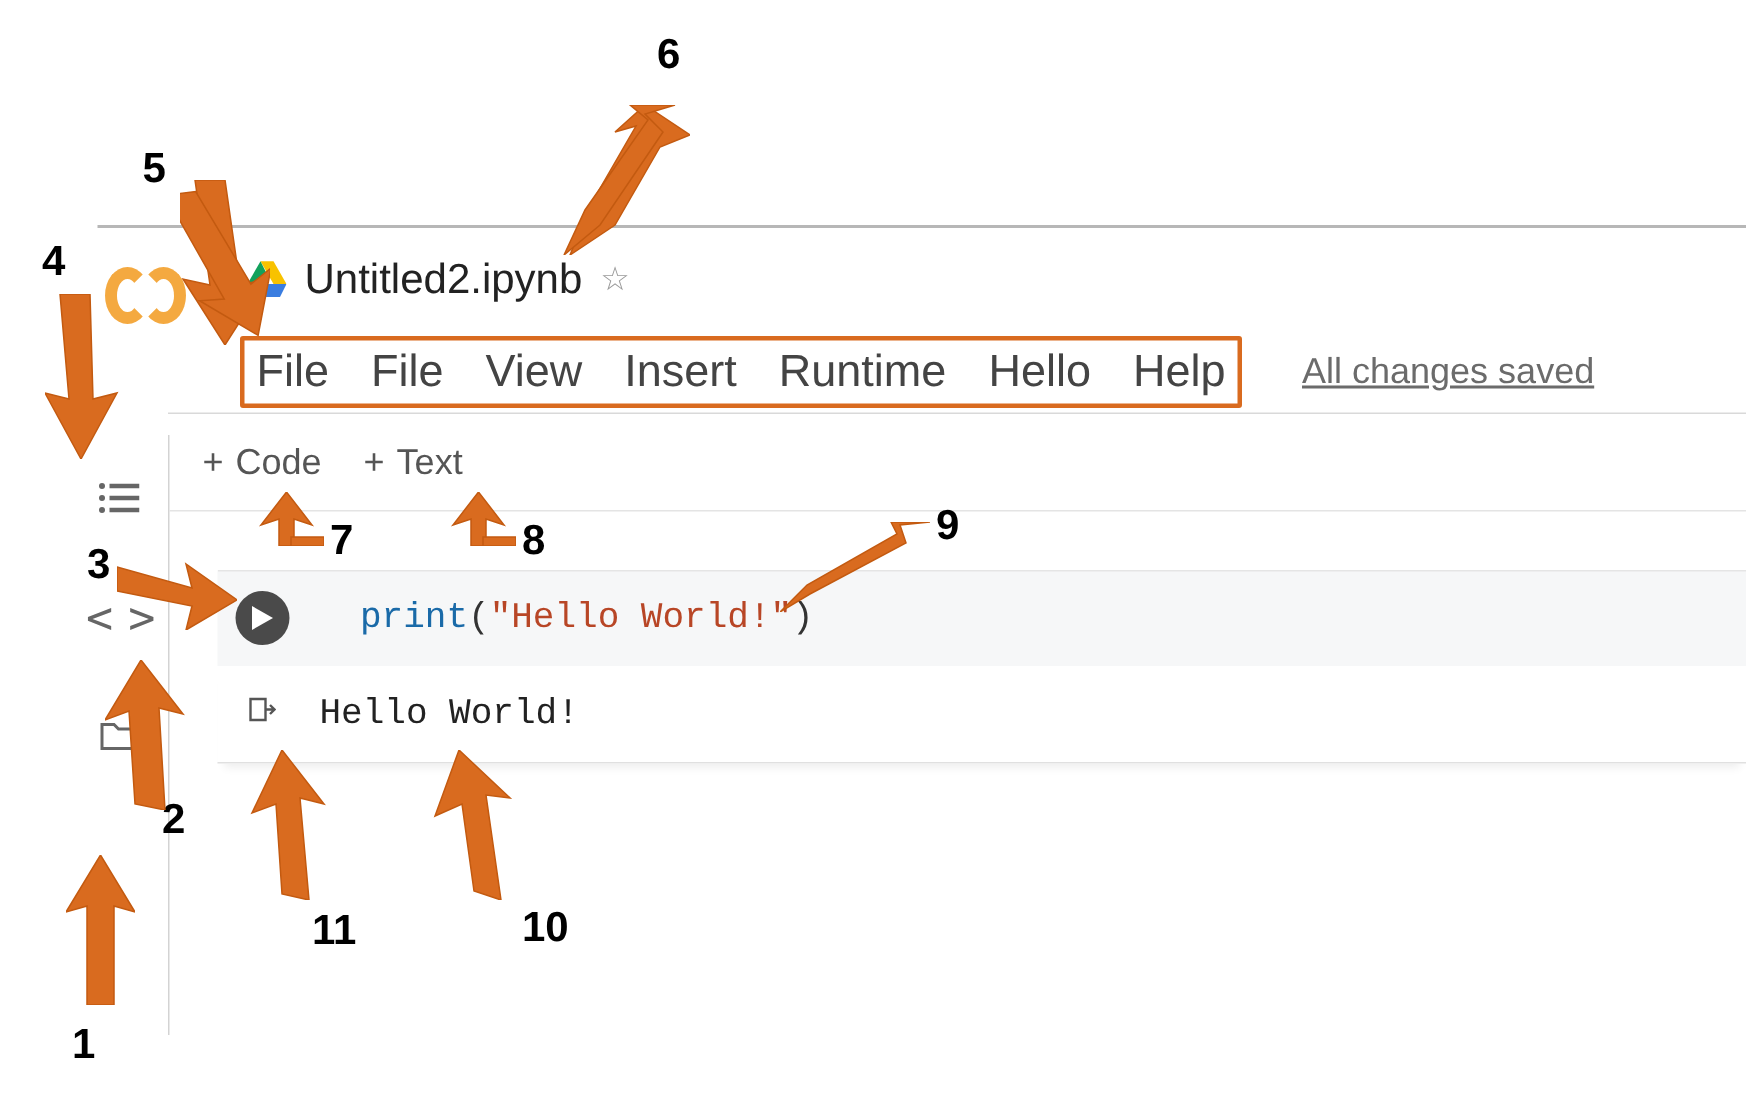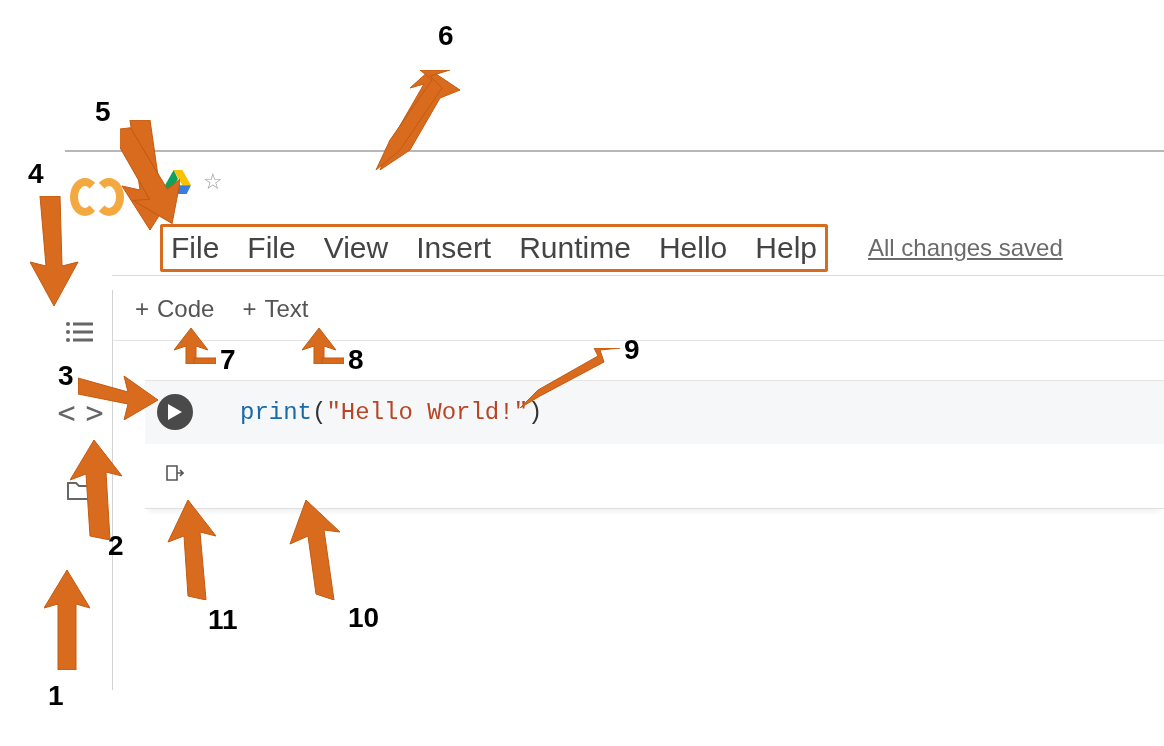--- a/index.html
+++ b/index.html
@@ -70,20 +70,21 @@
   <span class="ring"></span><span class="ring r2"></span>
 </div>
 
 <div class="hdr">
   <div class="title-row">
     <svg class="drive-icon" viewBox="0 0 24 22">
       <polygon points="8,0 16,0 24,14 16,14" fill="#f8c200"></polygon>
       <polygon points="8,0 0,14 4,22 12,8" fill="#12a15c"></polygon>
       <polygon points="24,14 20,22 4,22 8,14" fill="#3a7de0"></polygon>
     </svg>
+    <span>Untitled2.ipynb</span>
     <span class="star-icon">☆</span>
   </div>
 </div>
 
 <div class="menubar-wrap">
   <div class="menubar">
     <span>File</span>
     <span>File</span>
     <span>View</span>
     <span>Insert</span>
@@ -137,20 +138,21 @@
         </svg>
     </div>
     <div class="code-text"><span class="tok-fn">print</span><span class="tok-pn">(</span><span class="tok-str">"Hello World!"</span><span class="tok-pn">)</span></div>
   </div>
   <div class="out-row">
     <span class="clear-out-icon">
       <svg width="20" height="20" viewBox="0 0 20 20">
           <path d="M3 3h10v14H3z M13 10h5 M16 7l3 3-3 3" fill="none" stroke="#555" stroke-width="1.6"></path>
         </svg>
     </span>
+    <span class="out-text">Hello World!</span>
   </div>
 </div>
 
 <div class="ann-label" style="left:438px;top:20px;">6</div>
 <svg class="ann-arrow" style="left:370px;top:70px;width:90px;height:100px;" viewBox="0 0 90 100">
   <polygon class="arw" points="60,0 90,20 70,28 40,80 10,100 24,66 54,14 40,18"></polygon>
   <polygon class="arw" points="90,0 60,24 70,40 28,92 4,100 22,70 64,20 56,6" style="display:none"></polygon>
   <polygon class="arw" points="80,0 60,6 72,18 30,80 6,100 20,70 62,10 50,0"></polygon>
 </svg>
 

